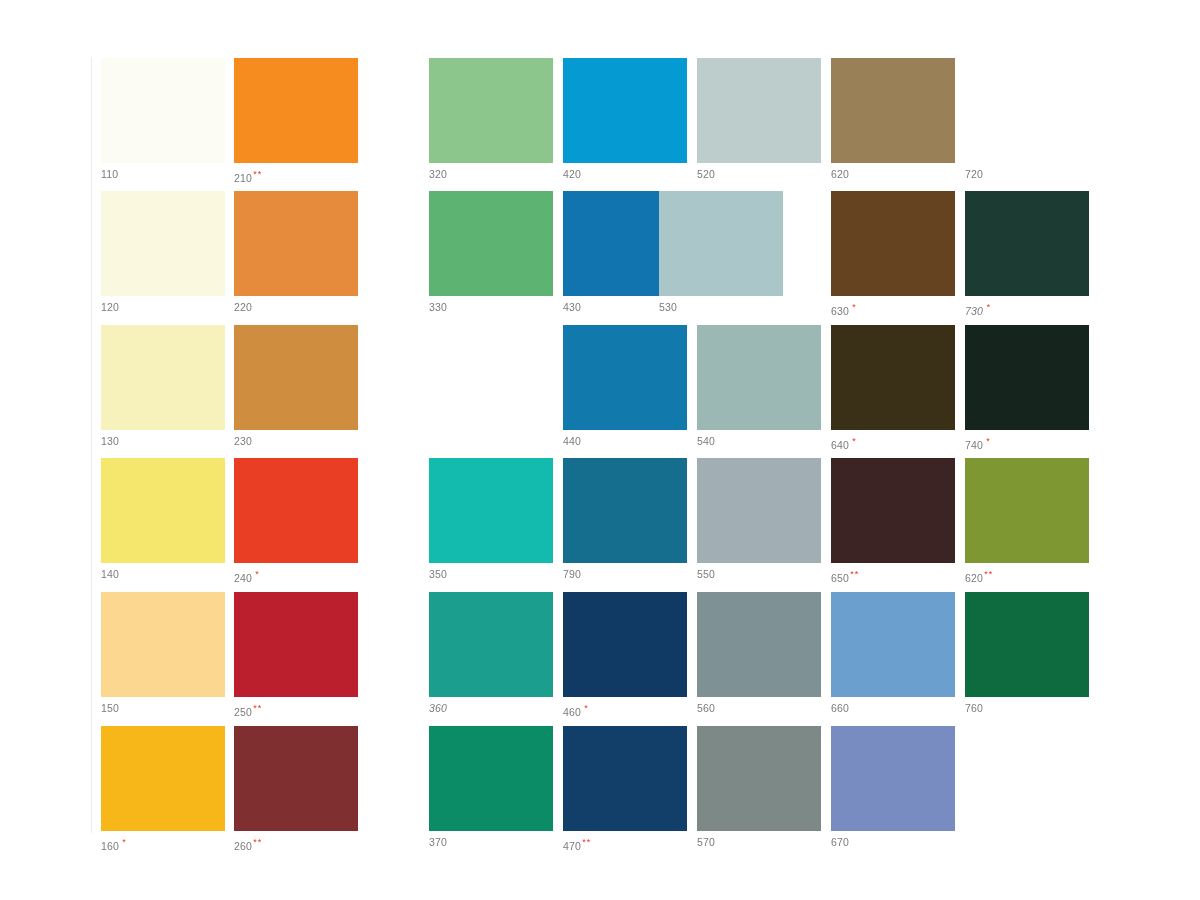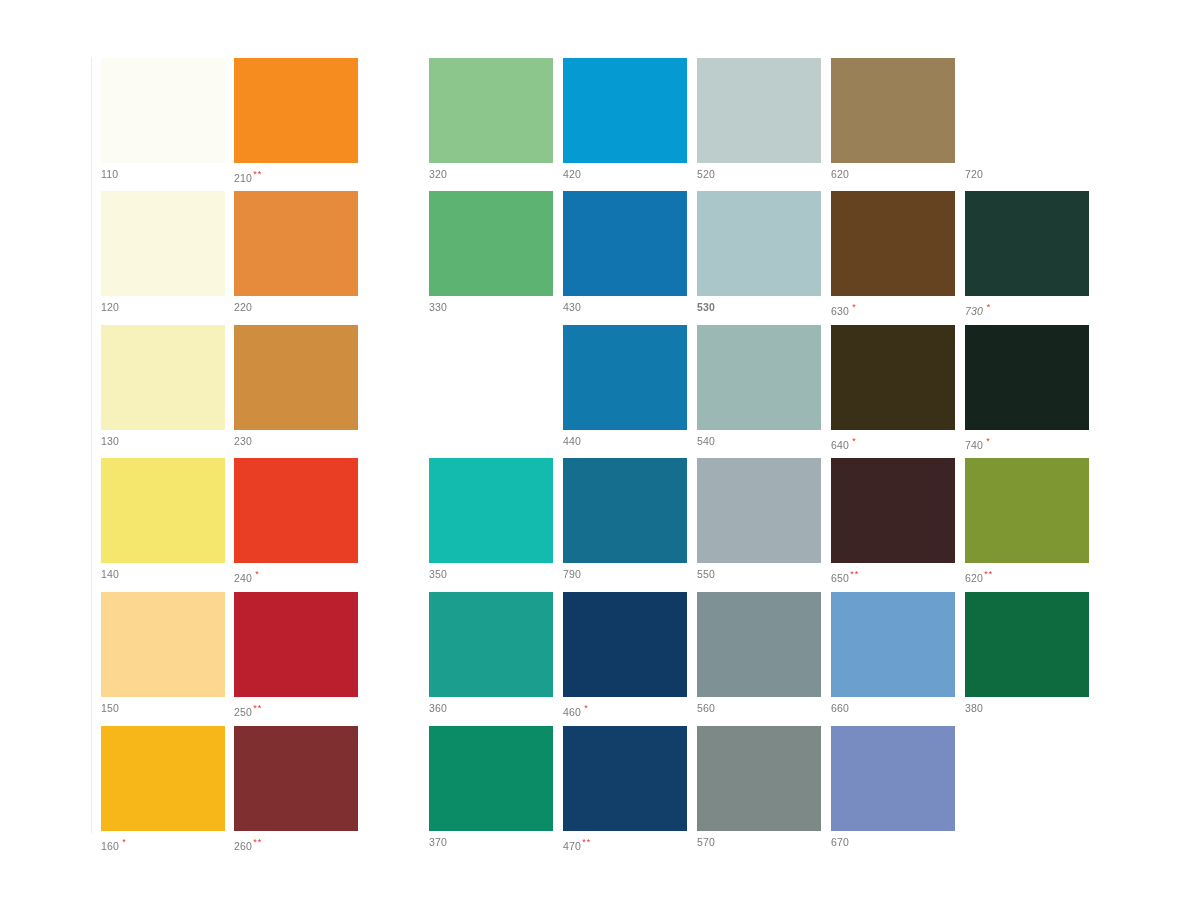--- a/index.html
+++ b/index.html
@@ -140,21 +140,21 @@
         <div class="swatch-label" style="color: rgb(123, 123, 123);"><span class="code">320</span></div>
       </div>
       <div class="swatch-cell" style="left: 429px; top: 191px; width: 124px;">
         <div class="swatch-chip" style="width: 124px; height: 105px; background: rgb(92, 179, 114);"></div>
         <div class="swatch-label" style="color: rgb(123, 123, 123);"><span class="code">330</span></div>
       </div>
       <div class="swatch-cell" style="left: 429px; top: 458px; width: 124px;">
         <div class="swatch-chip" style="width: 124px; height: 105px; background: rgb(18, 187, 173);"></div>
         <div class="swatch-label" style="color: rgb(123, 123, 123);"><span class="code">350</span></div>
       </div>
-      <div class="swatch-cell" style="left: 429px; top: 592px; width: 118px;">
+      <div class="swatch-cell" style="left: 429px; top: 592px; width: 118px; font-style: italic;">
         <div class="swatch-chip" style="width: 124px; height: 105px; background: rgb(28, 158, 142);"></div>
         <div class="swatch-label" style="color: rgb(123, 123, 123);"><span class="code">360</span></div>
       </div>
       <div class="swatch-cell" style="left: 429px; top: 726px; width: 124px;">
         <div class="swatch-chip" style="width: 124px; height: 105px; background: rgb(11, 139, 102);"></div>
         <div class="swatch-label" style="color: rgb(123, 123, 123);"><span class="code">370</span></div>
       </div>
       <div class="swatch-cell" style="left: 563px; top: 58px; width: 124px;">
         <div class="swatch-chip" style="width: 124px; height: 105px; background: rgb(5, 155, 210);"></div>
         <div class="swatch-label" style="color: rgb(123, 123, 123);"><span class="code">420</span></div>
@@ -176,21 +176,21 @@
         <div class="swatch-label has-gap" style="color: rgb(123, 123, 123);"><span class="code">460</span><span class="stars" style="color: rgb(238, 49, 36);">*</span></div>
       </div>
       <div class="swatch-cell" style="left: 563px; top: 726px; width: 124px;">
         <div class="swatch-chip" style="width: 124px; height: 105px; background: rgb(17, 63, 105);"></div>
         <div class="swatch-label" style="color: rgb(123, 123, 123);"><span class="code">470</span><span class="stars" style="color: rgb(238, 49, 36);">**</span></div>
       </div>
       <div class="swatch-cell" style="left: 697px; top: 58px; width: 124px;">
         <div class="swatch-chip" style="width: 124px; height: 105px; background: rgb(189, 205, 204);"></div>
         <div class="swatch-label" style="color: rgb(123, 123, 123);"><span class="code">520</span></div>
       </div>
-      <div class="swatch-cell" style="left: 697px; top: 191px; width: 101px; font-weight: bold;">
+      <div class="swatch-cell" style="left: 659px; top: 191px; width: 101px;">
         <div class="swatch-chip" style="width: 124px; height: 105px; background: rgb(170, 198, 201);"></div>
         <div class="swatch-label" style="color: rgb(123, 123, 123);"><span class="code">530</span></div>
       </div>
       <div class="swatch-cell" style="left: 697px; top: 325px; width: 124px;">
         <div class="swatch-chip" style="width: 124px; height: 105px; background: rgb(156, 184, 181);"></div>
         <div class="swatch-label" style="color: rgb(123, 123, 123);"><span class="code">540</span></div>
       </div>
       <div class="swatch-cell" style="left: 697px; top: 458px; width: 124px;">
         <div class="swatch-chip" style="width: 124px; height: 105px; background: rgb(161, 174, 180);"></div>
         <div class="swatch-label" style="color: rgb(123, 123, 123);"><span class="code">550</span></div>
@@ -238,17 +238,17 @@
       <div class="swatch-cell" style="left: 965px; top: 325px; width: 124px;">
         <div class="swatch-chip" style="width: 124px; height: 105px; background: rgb(22, 36, 30);"></div>
         <div class="swatch-label has-gap" style="color: rgb(123, 123, 123);"><span class="code">740</span><span class="stars" style="color: rgb(238, 49, 36);">*</span></div>
       </div>
       <div class="swatch-cell" style="left: 965px; top: 458px; width: 124px;">
         <div class="swatch-chip" style="width: 124px; height: 105px; background: rgb(127, 151, 51);"></div>
         <div class="swatch-label" style="color: rgb(123, 123, 123);"><span class="code">620</span><span class="stars" style="color: rgb(238, 49, 36);">**</span></div>
       </div>
       <div class="swatch-cell" style="left: 965px; top: 592px; width: 124px;">
         <div class="swatch-chip" style="width: 124px; height: 105px; background: rgb(13, 107, 63);"></div>
-        <div class="swatch-label" style="color: rgb(123, 123, 123);"><span class="code">380</span></div>
+        <div class="swatch-label" style="color: rgb(123, 123, 123);"><span class="code">760</span></div>
       </div>
     </div>
 
 </div>
 
 </body></html>

